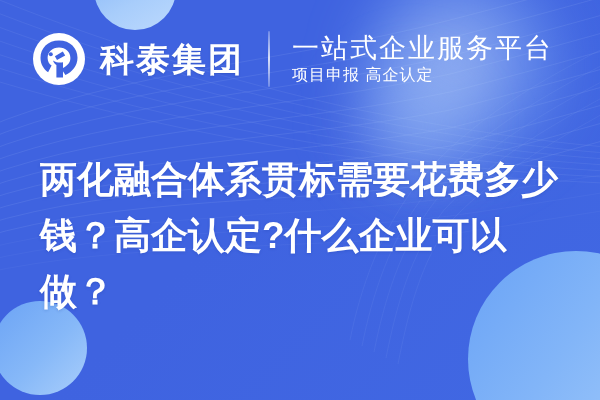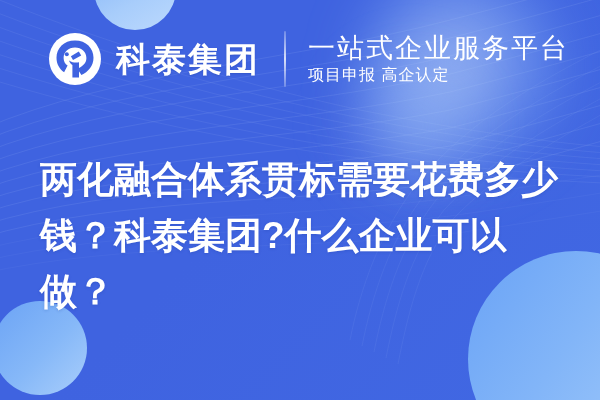--- a/index.html
+++ b/index.html
@@ -69,21 +69,21 @@
   }
 
   
   .header {
     position: absolute;
     left: 0; top: 0;
     width: 600px;
     height: 118px;
     display: flex;
     align-items: center;
-    padding-left: 48px;
+    padding-left: 32px;
     box-sizing: border-box;
   }
 
   .brand {
     display: flex;
     align-items: center;
     gap: 14px;
   }
 
   .logo-mark {
@@ -224,16 +224,16 @@
     <div class="divider"></div>
 
     <div class="slogan">
       <div class="slogan-main">一站式企业服务平台</div>
       <div class="slogan-sub">项目申报 高企认定</div>
     </div>
 
   </div>
 
   <div class="title-wrap">
-    <h1 class="title">两化融合体系贯标需要花费多少钱？科泰集团?什么企业可以做？</h1>
+    <h1 class="title">两化融合体系贯标需要花费多少钱？高企认定?什么企业可以做？</h1>
   </div>
 
 </div>
 
 </body></html>

